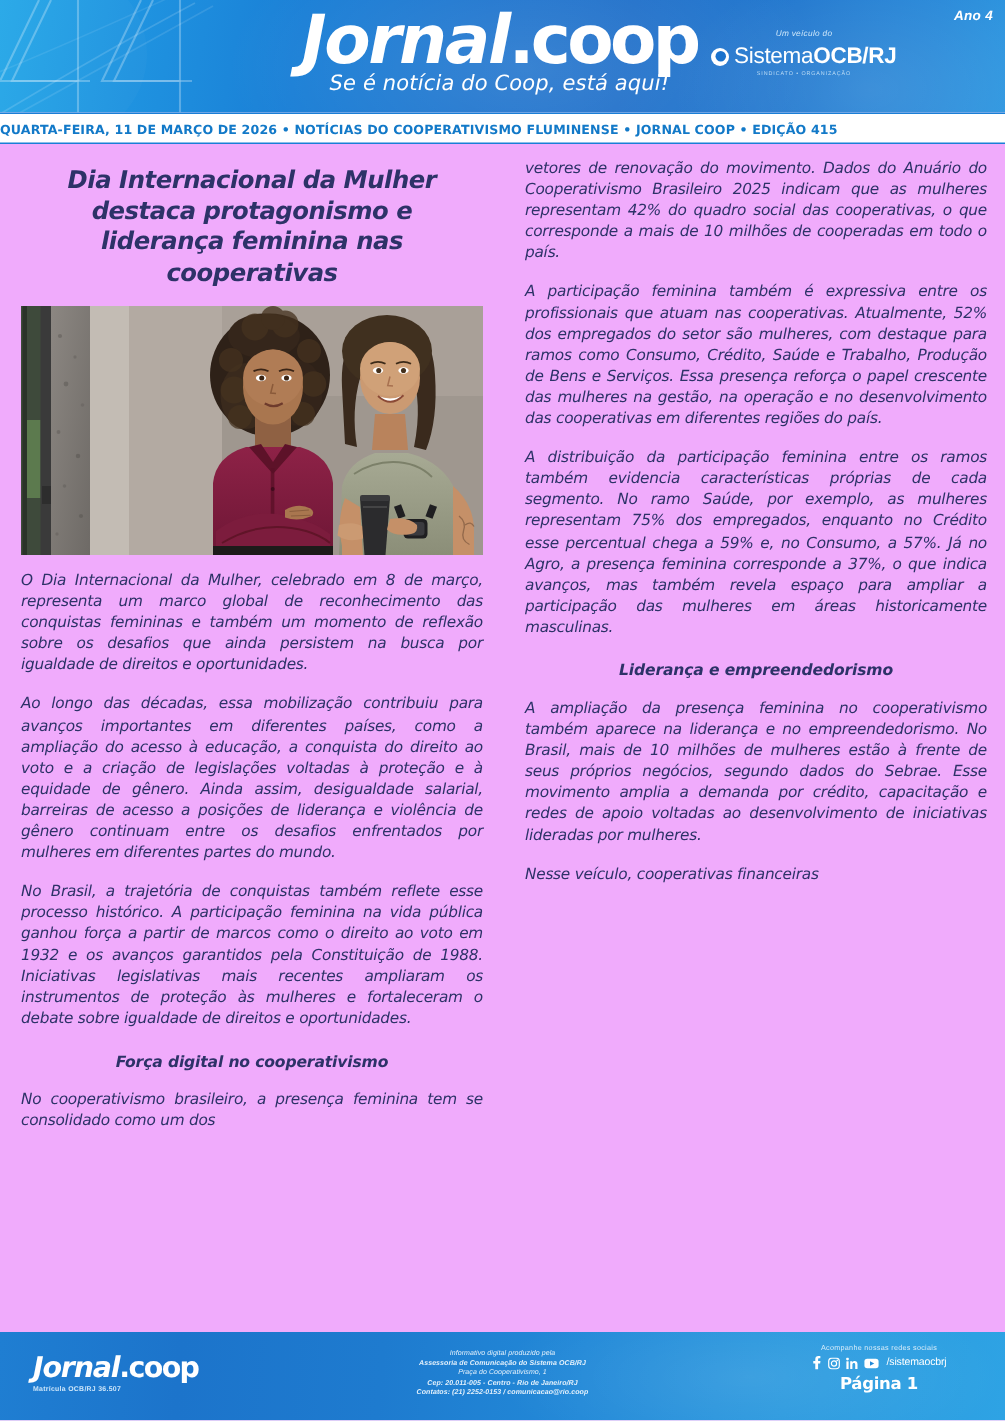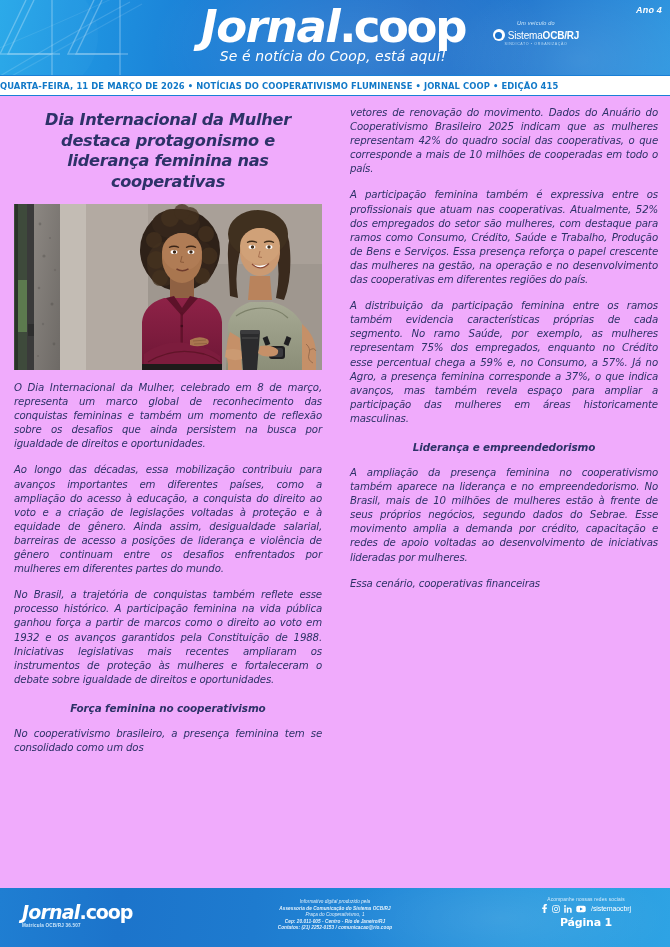--- a/index.html
+++ b/index.html
@@ -132,21 +132,21 @@
   }
   .veiculo-seal::after {
     content: "";
     position: absolute;
     left: 2.5px; top: 2.5px;
     width: 7px; height: 7px;
     border-radius: 50%;
     background: #1a72cd;
   }
   .veiculo-name {
-    font-size: 10px;
+    font-size: 15px;
     color: #ffffff;
     white-space: nowrap;
     letter-spacing: -0.2px;
   }
   .veiculo-name b { font-weight: bold; }
   .veiculo-sub {
     font-size: 3.6px;
     color: #bcdcf5;
     letter-spacing: 0.6px;
     margin-top: 1px;
@@ -564,31 +564,31 @@
               </g>
 
               <rect x="0" y="0" width="308" height="166" fill="none"></rect>
             </g>
           </svg>
         </div>
 
         <p class="body">O Dia Internacional da Mulher, celebrado em 8 de março, representa um marco global de reconhecimento das conquistas femininas e também um momento de reflexão sobre os desafios que ainda persistem na busca por igualdade de direitos e oportunidades.</p>
         <p class="body">Ao longo das décadas, essa mobilização contribuiu para avanços importantes em diferentes países, como a ampliação do acesso à educação, a conquista do direito ao voto e a criação de legislações voltadas à proteção e à equidade de gênero. Ainda assim, desigualdade salarial, barreiras de acesso a posições de liderança e violência de gênero continuam entre os desafios enfrentados por mulheres em diferentes partes do mundo.</p>
         <p class="body">No Brasil, a trajetória de conquistas também reflete esse processo histórico. A participação feminina na vida pública ganhou força a partir de marcos como o direito ao voto em 1932 e os avanços garantidos pela Constituição de 1988. Iniciativas legislativas mais recentes ampliaram os instrumentos de proteção às mulheres e fortaleceram o debate sobre igualdade de direitos e oportunidades.</p>
-        <h3 class="subhead">Força feminina no cooperativismo</h3>
+        <h3 class="subhead">Força digital no cooperativismo</h3>
         <p class="body">No cooperativismo brasileiro, a presença feminina tem se consolidado como um dos</p>
       </div>
 
       <div class="col right">
         <p class="body">vetores de renovação do movimento. Dados do Anuário do Cooperativismo Brasileiro 2025 indicam que as mulheres representam 42% do quadro social das cooperativas, o que corresponde a mais de 10 milhões de cooperadas em todo o país.</p>
         <p class="body">A participação feminina também é expressiva entre os profissionais que atuam nas cooperativas. Atualmente, 52% dos empregados do setor são mulheres, com destaque para ramos como Consumo, Crédito, Saúde e Trabalho, Produção de Bens e Serviços. Essa presença reforça o papel crescente das mulheres na gestão, na operação e no desenvolvimento das cooperativas em diferentes regiões do país.</p>
         <p class="body">A distribuição da participação feminina entre os ramos também evidencia características próprias de cada segmento. No ramo Saúde, por exemplo, as mulheres representam 75% dos empregados, enquanto no Crédito esse percentual chega a 59% e, no Consumo, a 57%. Já no Agro, a presença feminina corresponde a 37%, o que indica avanços, mas também revela espaço para ampliar a participação das mulheres em áreas historicamente masculinas.</p>
         <h3 class="subhead">Liderança e empreendedorismo</h3>
         <p class="body">A ampliação da presença feminina no cooperativismo também aparece na liderança e no empreendedorismo. No Brasil, mais de 10 milhões de mulheres estão à frente de seus próprios negócios, segundo dados do Sebrae. Esse movimento amplia a demanda por crédito, capacitação e redes de apoio voltadas ao desenvolvimento de iniciativas lideradas por mulheres.</p>
-        <p class="body">Essa cenário, cooperativas financeiras</p>
+        <p class="body">Nesse veículo, cooperativas financeiras</p>
       </div>
 
     </div>
   </main>
 
   <footer class="footer">
     <div class="fglow"></div>
 
     <div class="footer-logo">
       <div class="fl-word"><span>Jornal</span><span class="dotcoop">.coop</span></div>

